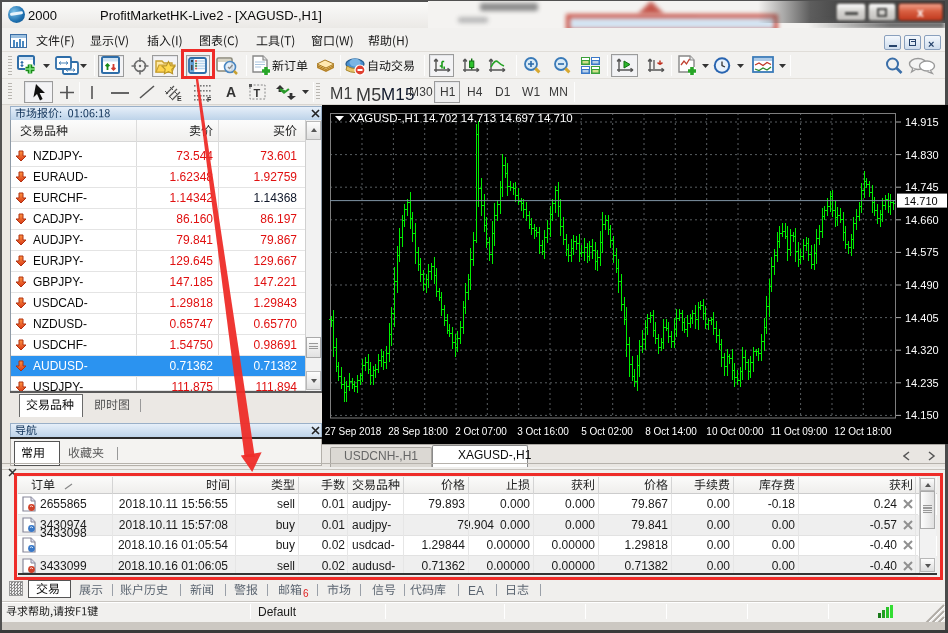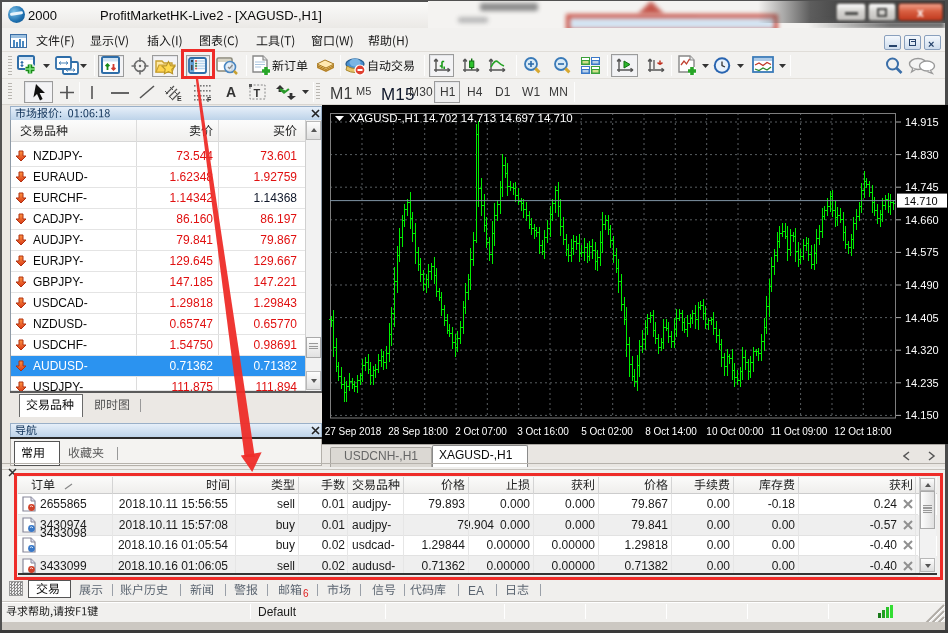--- a/index.html
+++ b/index.html
@@ -382,21 +382,21 @@
 <svg class="a" style="left:275px;top:84px" width="22" height="17">
     <path d="M5 1 l4 4 h-2.6 v3 h-2.8 v-3 H1 Z" fill="#333"></path>
     <path d="M5 9 l-2 2 7 6 8 -6 -2 -2 -4 3 Z" fill="#2a9a2a" stroke="none" transform="translate(2,-2) scale(.7)"></path>
     <path d="M16 16 l-4 -4 h2.6 v-3 h2.8 v3 H21 Z" fill="#333"></path>
   </svg>
 <svg class="a" style="left:301px;top:89px" width="9" height="6">
     <path d="M1 1 h7 L4.5 5 Z" fill="#333"></path>
   </svg>
 <div class="tbtn" style="left:434px;top:81px;width:26px;height:22px;background:#efefef"></div>
 <div class="lat" style="left:330px;top:85px;font-size:16px;color:#3a3a3a;letter-spacing:.2px">M1</div>
-<div class="lat" style="left:356px;top:85px;font-size:11px;color:#3a3a3a;letter-spacing:.2px">M5</div>
+<div class="lat" style="left:356px;top:85px;font-size:18px;color:#3a3a3a;letter-spacing:.2px">M5</div>
 <div class="lat" style="left:381px;top:85px;font-size:17px;color:#0f172a;letter-spacing:.2px">M15</div>
 <div class="lat" style="left:409px;top:85px;font-size:12px;color:#3a3a3a;letter-spacing:.2px">M30</div>
 <div class="lat" style="left:440px;top:85px;font-size:12px;color:#3a3a3a;letter-spacing:.2px">H1</div>
 <div class="lat" style="left:467px;top:85px;font-size:12px;color:#3a3a3a;letter-spacing:.2px">H4</div>
 <div class="lat" style="left:495px;top:85px;font-size:12px;color:#3a3a3a;letter-spacing:.2px">D1</div>
 <div class="lat" style="left:522px;top:85px;font-size:12px;color:#3a3a3a;letter-spacing:.2px">W1</div>
 <div class="lat" style="left:549px;top:85px;font-size:12px;color:#3a3a3a;letter-spacing:.2px">MN</div>
 <div style="position:absolute;left:2px;top:105px;width:943px;height:362px;background:#ebe8e4"></div>
 <div class="a" style="left:10px;top:106px;width:312px;height:286px;background:#fff;border:1px solid #8e9aa6"></div>
 <div class="a" style="left:10px;top:106px;width:312px;height:14px;background:linear-gradient(#e6eff9,#bdd3e9);border:1px solid #9ab0c8;border-bottom:none"></div>
@@ -629,21 +629,21 @@
     <text x="413" y="330" fill="#fff" font-size="10" font-family="Liberation Sans" text-anchor="middle">10 Oct 00:00</text>
     <text x="477" y="330" fill="#fff" font-size="10" font-family="Liberation Sans" text-anchor="middle">11 Oct 09:00</text>
     <text x="541" y="330" fill="#fff" font-size="10" font-family="Liberation Sans" text-anchor="middle">12 Oct 18:00</text>
     <path d="M13 11 h9 l-4.5 5 Z" fill="#fff"></path>
     <text x="27" y="17" fill="#fff" font-size="11.5" font-family="Liberation Sans">XAGUSD-,H1  14.702 14.713 14.697 14.710</text>
   </svg>
 <div class="a" style="left:322px;top:444px;width:623px;height:23px;background:#e9e6e2;border-top:1px solid #aaa7a2"></div>
 <div class="a" style="left:330px;top:447px;width:102px;height:20px;background:#dbd8d3;border:1px solid #a8a5a0;border-bottom:none;border-radius:2px 2px 0 0"></div>
 <div class="lat" style="left:344px;top:449px;color:#666">USDCNH-,H1</div>
 <div class="a" style="left:432px;top:445px;width:96px;height:22px;background:#fff;border:1px solid #8a8a8a;border-bottom:none;border-radius:2px 2px 0 0"></div>
-<div class="lat" style="left:439px;top:448px;color:#0a0a0a">XAGUSD-,H1</div>
+<div class="lat" style="left:458px;top:448px;color:#0a0a0a">XAGUSD-,H1</div>
 <svg class="a" style="left:903px;top:451px" width="36" height="10">
     <path d="M6 1 L1 5 L6 9" fill="none" stroke="#555" stroke-width="1.5"></path>
     <path d="M26 1 L31 5 L26 9" fill="none" stroke="#555" stroke-width="1.5"></path>
   </svg>
 <div class="a" style="left:2px;top:467px;width:943px;height:136px;background:#f0efed"></div>
 <div class="a" style="left:2px;top:463px;width:943px;height:1px;background:#b6b2ac"></div>
 <div class="a" style="left:2px;top:469px;width:943px;height:1px;background:#c6c2bc"></div>
 <svg class="a" style="left:8px;top:468px" width="9" height="9">
     <path d="M1 1 L8 8 M8 1 L1 8" stroke="#333" stroke-width="1.5"></path>
   </svg>

